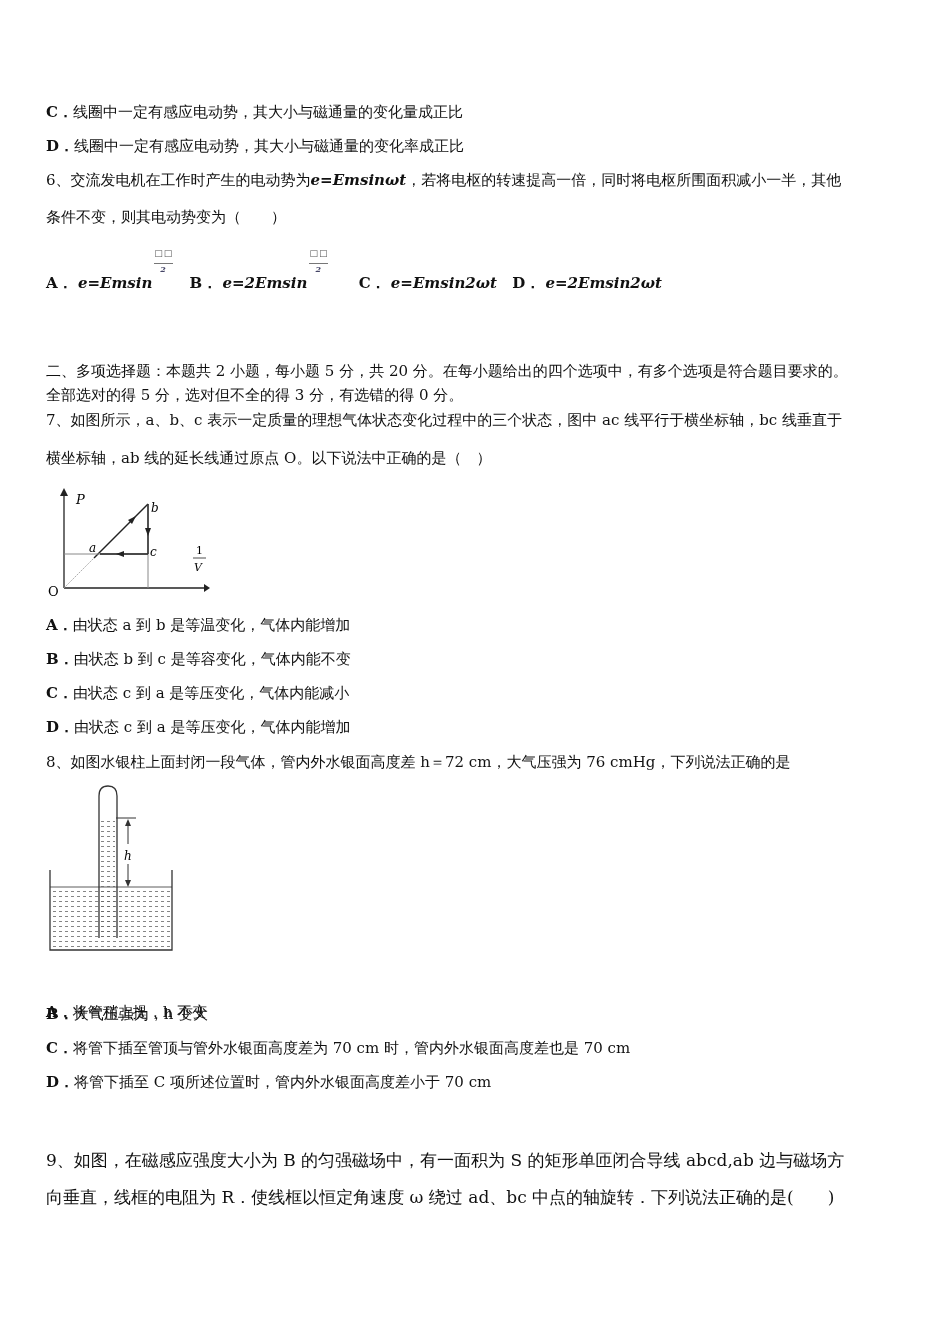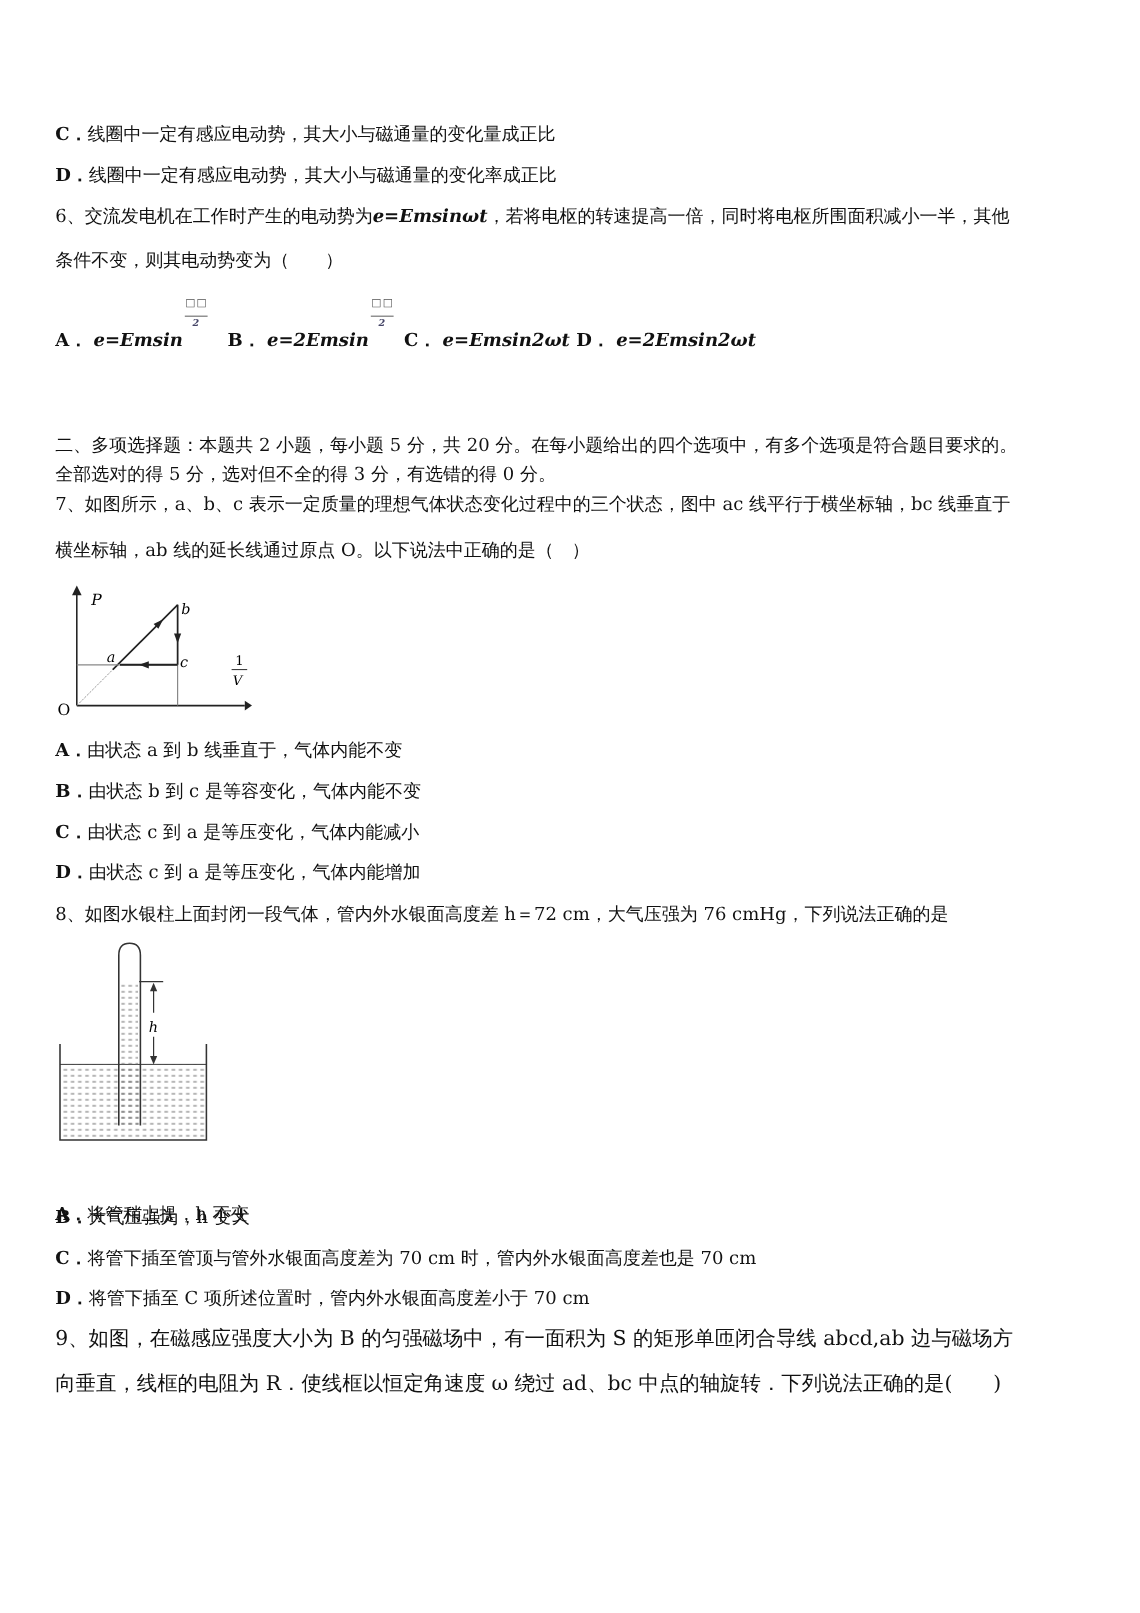--- a/index.html
+++ b/index.html
@@ -2,21 +2,21 @@
 <html><head>
 <meta charset="utf-8">
 <style>
   html, body { margin: 0; padding: 0; background: #ffffff; }
   body { width: 950px; height: 1344px; position: relative; overflow: hidden;
          font-family: "DejaVu Serif", "Liberation Serif", serif; color: #111; }
   .line { position: absolute; left: 46px; font-size: 15px; white-space: nowrap; line-height: 20px; }
   .bold { font-weight: bold; }
   .lbl { font-weight: bold; }
   i { }
-  .big { font-size: 17px; }
+  .big { font-size: 17px; margin-top: 44px; }
   .frac { display: inline-block; position: relative; width: 22px; height: 20px; vertical-align: top; }
   .frac .num { position: absolute; top: -30px; left: 2px; font-size: 9px; color: #555; border-bottom: 1px solid #777; letter-spacing: 1px; }
   .frac .den { position: absolute; top: -14px; left: 8px; font-size: 8px; color: #446; font-style: italic; }
   .fig { position: absolute; }
 </style>
 </head>
 <body>
 
 <div class="line" style="top:102px">
   <span class="lbl">C．</span><span>线圈中一定有感应电动势，其大小与磁通量的变化量成正比</span>
@@ -26,22 +26,22 @@
 </div>
 
 <div class="line" style="top:170px">
   <span>6、交流发电机在工作时产生的电动势为</span><i class="bold">e=Emsinωt</i><span>，若将电枢的转速提高一倍，同时将电枢所围面积减小一半，其他</span>
 </div>
 <div class="line" style="top:207px">条件不变，则其电动势变为（　　）</div>
 
 <div class="line bold" style="top:273px">
   <span><span>A．</span> <i>e=Emsin</i><span class="frac"><span class="num">□□</span><span class="den">2</span></span></span>
   <span style="margin-left:10px"><span>B．</span> <i>e=2Emsin</i><span class="frac"><span class="num">□□</span><span class="den">2</span></span></span>
-  <span style="margin-left:2px"><span>C．</span> <i>e=Emsin2ωt</i></span>
-  <span style=""><span>D．</span> <i>e=2Emsin2ωt</i></span>
+  <span style="margin-left:24px"><span>C．</span> <i>e=Emsin2ωt</i></span>
+  <span style="margin-left:10px"><span>D．</span> <i>e=2Emsin2ωt</i></span>
 </div>
 
 <div class="line" style="top:361px">二、多项选择题：本题共 2 小题，每小题 5 分，共 20 分。在每小题给出的四个选项中，有多个选项是符合题目要求的。</div>
 <div class="line" style="top:385px">全部选对的得 5 分，选对但不全的得 3 分，有选错的得 0 分。</div>
 
 <div class="line" style="top:410px">7、如图所示，a、b、c 表示一定质量的理想气体状态变化过程中的三个状态，图中 ac 线平行于横坐标轴，bc 线垂直于</div>
 <div class="line" style="top:448px">横坐标轴，ab 线的延长线通过原点 O。以下说法中正确的是（　）</div>
 
 <svg class="fig" style="left:44px; top:484px" width="170" height="118" viewBox="0 0 170 118">
   <line x1="20" y1="104" x2="160" y2="104" stroke="#222" stroke-width="1.3"></line>
@@ -60,21 +60,21 @@
   <text x="32" y="20" font-size="13" font-style="italic" font-family="DejaVu Serif, serif">P</text>
   <text x="107" y="28" font-size="12" font-style="italic" font-family="DejaVu Serif, serif">b</text>
   <text x="106" y="72" font-size="12" font-style="italic" font-family="DejaVu Serif, serif">c</text>
   <text x="45" y="68" font-size="12" font-style="italic" font-family="DejaVu Serif, serif">a</text>
   <text x="152" y="70" font-size="11" font-family="DejaVu Serif, serif">1</text>
   <line x1="149" y1="74" x2="162" y2="74" stroke="#222" stroke-width="0.8"></line>
   <text x="150" y="87" font-size="11" font-style="italic" font-family="DejaVu Serif, serif">V</text>
   <text x="4" y="112" font-size="13" font-family="DejaVu Serif, serif">O</text>
 </svg>
 
-<div class="line" style="top:615px"><span class="lbl">A．</span><span>由状态 a 到 b 线垂直于，气体内能不变</span></div>
+<div class="line" style="top:615px"><span class="lbl">A．</span><span>由状态 a 到 b 是等温变化，气体内能增加</span></div>
 <div class="line" style="top:649px"><span class="lbl">B．</span><span>由状态 b 到 c 是等容变化，气体内能不变</span></div>
 <div class="line" style="top:683px"><span class="lbl">C．</span><span>由状态 c 到 a 是等压变化，气体内能减小</span></div>
 <div class="line" style="top:717px"><span class="lbl">D．</span><span>由状态 c 到 a 是等压变化，气体内能增加</span></div>
 
 <div class="line" style="top:752px">8、如图水银柱上面封闭一段气体，管内外水银面高度差 h＝72 cm，大气压强为 76 cmHg，下列说法正确的是</div>
 
 <svg class="fig" style="left:46px; top:784px" width="134" height="172" viewBox="0 0 134 172">
   <defs>
     <pattern id="dots" width="6" height="5" patternUnits="userSpaceOnUse">
       <line x1="1" y1="2.5" x2="4" y2="2.5" stroke="#666" stroke-width="0.8"></line>

